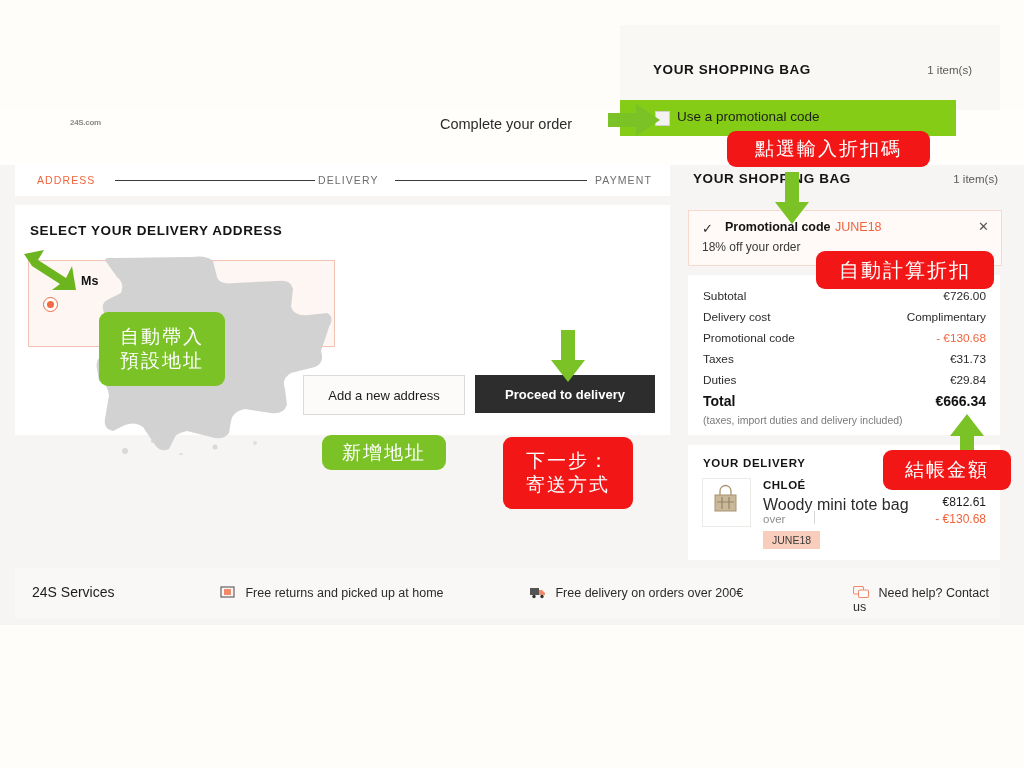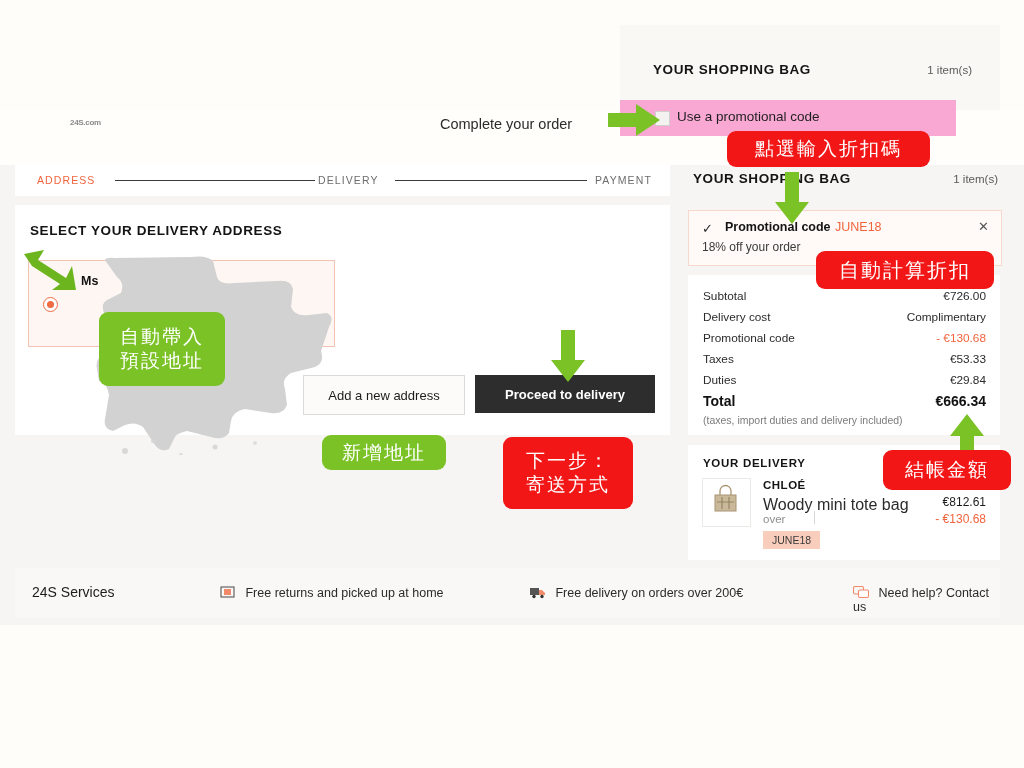--- a/index.html
+++ b/index.html
@@ -24,21 +24,21 @@
   #top-panel .bag-count{position:absolute;right:28px;top:39px;font-size:11.5px;color:#5a5a5a;}
 
   
   #header{left:0;top:110px;width:1024px;height:52px;background:#fffefb;}
   #logo{position:absolute;left:70px;top:118px;width:36px;height:18px;
         font-size:8px;font-weight:bold;color:#8a8a8a;letter-spacing:-.3px;
         filter:blur(.4px);}
   #complete-order{position:absolute;left:440px;top:116px;font-size:14.5px;color:#2b2b2b;}
 
   
-  #promo-row{left:620px;top:100px;width:336px;height:36px;background:#f9a8d4;}
+  #promo-row{left:620px;top:100px;width:336px;height:36px;background:#84cc16;}
   #promo-check{position:absolute;left:35px;top:11px;width:13px;height:13px;
      border:1px solid #d2d0cd;background:#f4f2f0;}
   #promo-label{position:absolute;left:57px;top:9px;font-size:13.5px;color:#1e1e1e;}
 
   
   #stepper{left:15px;top:165px;width:655px;height:31px;background:#ffffff;}
   .step{position:absolute;top:9px;font-size:10.5px;letter-spacing:1.1px;}
   .step.active{color:#f0643c;}
   .step.inactive{color:#6d6d6d;}
   .rule{position:absolute;top:15px;height:1px;background:#3a3a3a;}
@@ -185,21 +185,21 @@
     <div class="trow" style="top:35px">
       <span class="lbl">Delivery cost</span>
         <span class="val">Complimentary</span>
     </div>
     <div class="trow neg" style="top:56px">
       <span class="lbl">Promotional code</span>
         <span class="val">- €130.68</span>
     </div>
     <div class="trow" style="top:77px">
       <span class="lbl">Taxes</span>
-        <span class="val">€53.33</span>
+        <span class="val">€31.73</span>
     </div>
     <div class="trow" style="top:98px">
       <span class="lbl">Duties</span>
         <span class="val">€29.84</span>
     </div>
     <div class="trow total" style="top:118px">
       <span class="lbl">Total</span>
         <span class="val">€666.34</span>
     </div>
     <div id="total-note" style="top:139px">(taxes, import duties and delivery included)</div>

